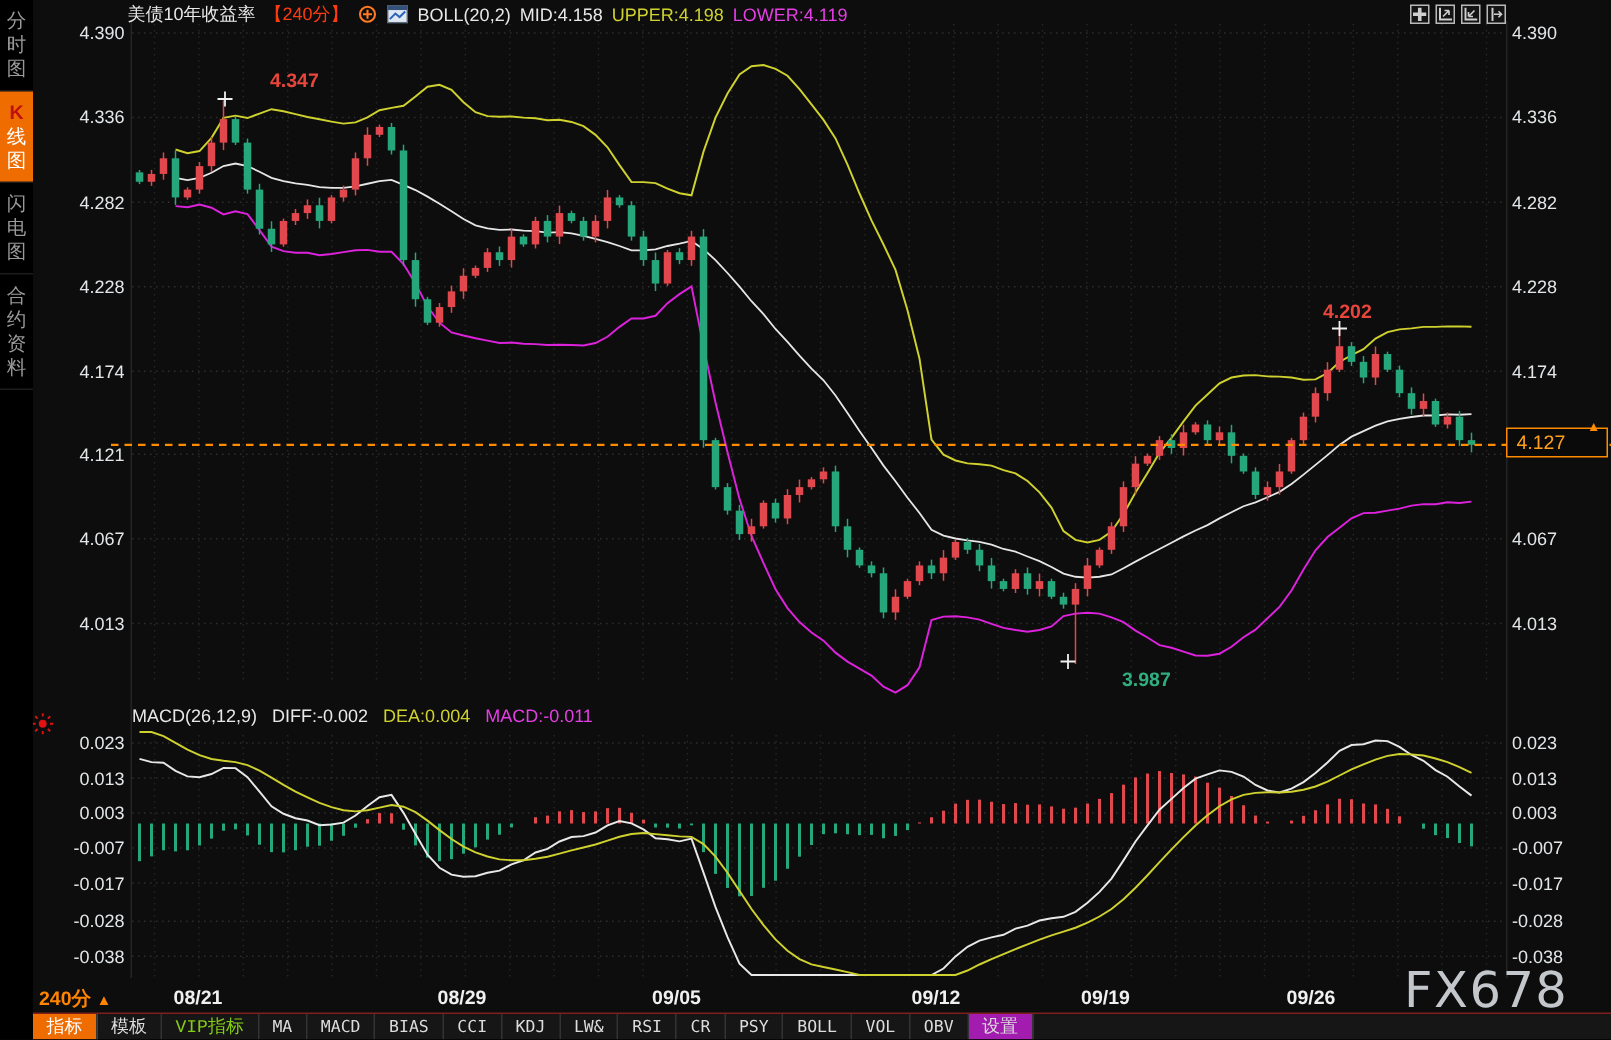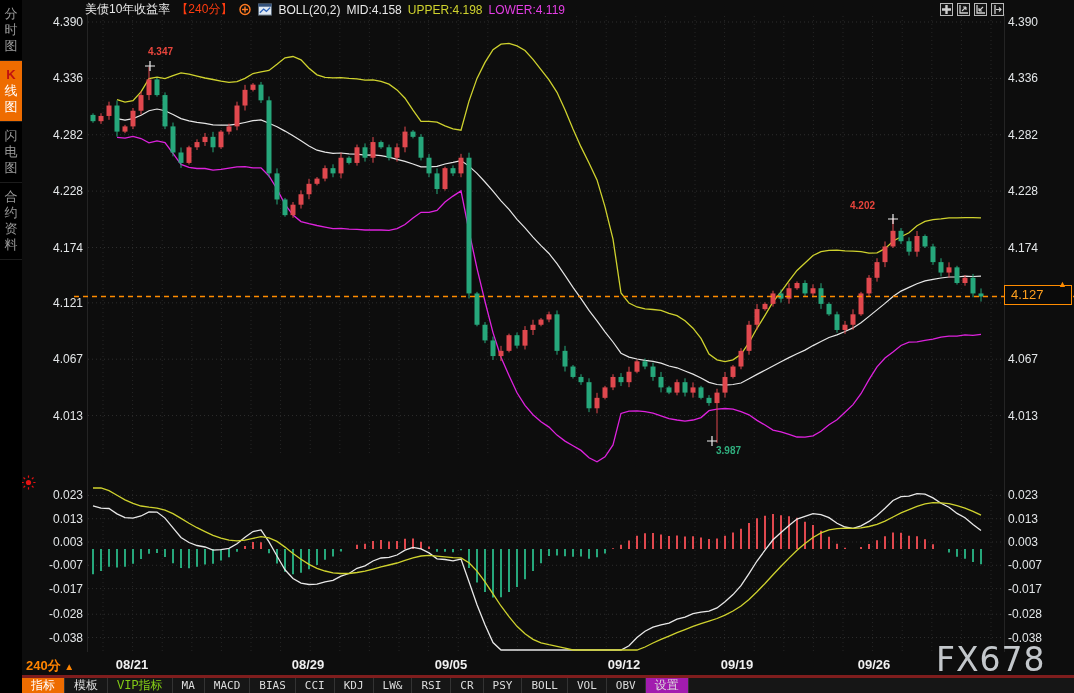--- a/index.html
+++ b/index.html
@@ -30,38 +30,38 @@
   .axis-left  { width:55px; text-align:right; left:28px; }
   .axis-right { left:1008px; text-align:left; }
 
   
   .price-tag { position:absolute; left:1004px; top:285px; width:68px; height:20px; background:#0a0a0a;
                border:1px solid #ff8c00; color:#ffa01e; font-size:13px; line-height:18px; padding-left:6px;
                z-index:4; }
   .price-tag .bell { position:absolute; right:4px; top:-11px; color:#ff8c00; font-size:9px; }
 
   
-  .anno { position:absolute; font-size:10px; font-weight:bold; z-index:3; }
+  .anno { position:absolute; font-size:13px; font-weight:bold; z-index:3;margin-left:32px; }
 
   
   .macd-header { position:absolute; left:88px; top:470px; font-size:12px; display:flex; gap:10px; z-index:3; white-space:nowrap; }
   .macd-gear { position:absolute; left:21px; top:475px; z-index:3; cursor:pointer; }
 
   
   .time-axis { position:absolute; left:22px; top:655px; width:1052px; height:20px; z-index:3; }
   .period-sel { position:absolute; left:4px; top:2px; color:#ff8400; font-size:13px; font-weight:bold; cursor:pointer; }
   .period-sel .tri { font-size:10px; }
   .date-label { position:absolute; top:2px; transform:translateX(-50%); color:#f0f0f0; font-size:13px; font-weight:bold; }
 
   .watermark { position:absolute; left:936px; top:640px; font-size:33px; letter-spacing:1px; color:#c3c7cb;
                z-index:6; font-family:"DejaVu Sans", sans-serif; }
 
   
   .toolbar { position:absolute; left:22px; bottom:0; width:1052px; height:18px; background:#161616;
-             display:flex; align-items:stretch; z-index:5; border-top:3px solid #7f1d1d; }
+             display:flex; align-items:stretch; z-index:5; border-top:1px solid #7f1d1d; }
   .tb-item { display:flex; align-items:center; padding:0 9px; font-size:12px; color:#dcdcdc;
              border-right:1px solid #333; cursor:pointer; white-space:nowrap; }
   .tb-item.mono { font-family:"DejaVu Sans Mono", monospace; font-size:11px; }
   .tb-item.active { background:#ee6c00; color:#fff; }
   .tb-item.vip { color:#84cc16;font-family:Liberation Mono, monospace; }
   .tb-item.settings { background:#a21caf; }
 
   svg.chart { position:absolute; left:0; top:0; z-index:1; }
 </style>
 </head>
@@ -597,20 +597,26 @@
       <div class="axis-label axis-right" style="top: 607.24px;">-0.028</div>
       <div class="axis-label axis-left" style="top: 630.54px;">-0.038</div>
       <div class="axis-label axis-right" style="top: 630.54px;">-0.038</div>
     </div>
 
   <div class="price-tag">
     <span>4.127</span>
     <span class="bell">▲</span>
   </div>
 
+  <div class="macd-header">
+    <span class="t-white">MACD(26,12,9)</span>
+    <span class="t-white">DIFF:-0.002</span>
+    <span class="t-yellow">DEA:0.004</span>
+    <span class="t-magenta">MACD:-0.011</span>
+  </div>
   <span class="macd-gear">
     <svg width="15" height="15" viewBox="0 0 15 15">
       <circle cx="7.5" cy="7.5" r="2.6" fill="#e31212"></circle>
       <g stroke="#e31212" stroke-width="1.2">
         <path d="M7.5 0.5v2.2M7.5 12.3v2.2M0.5 7.5h2.2M12.3 7.5h2.2M2.5 2.5l1.6 1.6M10.9 10.9l1.6 1.6M12.5 2.5l-1.6 1.6M4.1 10.9l-1.6 1.6"></path>
       </g>
     </svg>
   </span>
 
   <div class="time-axis">

